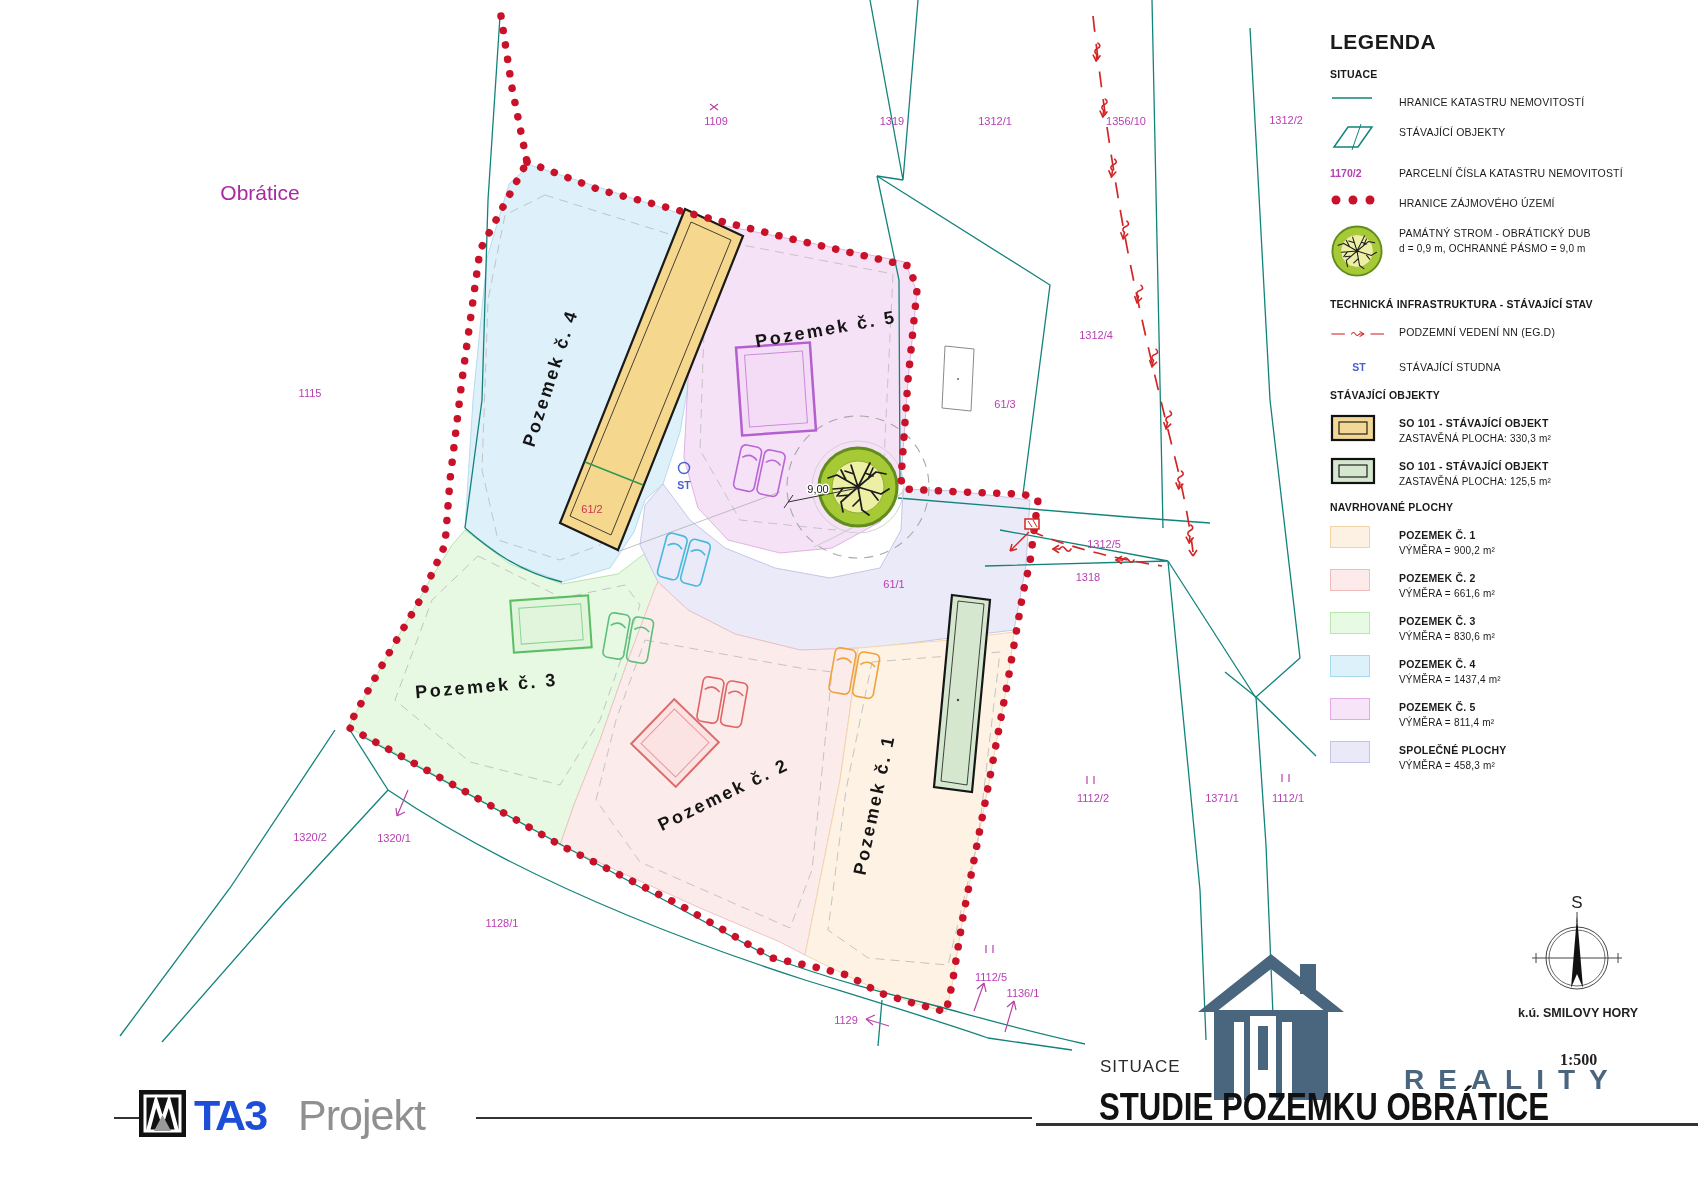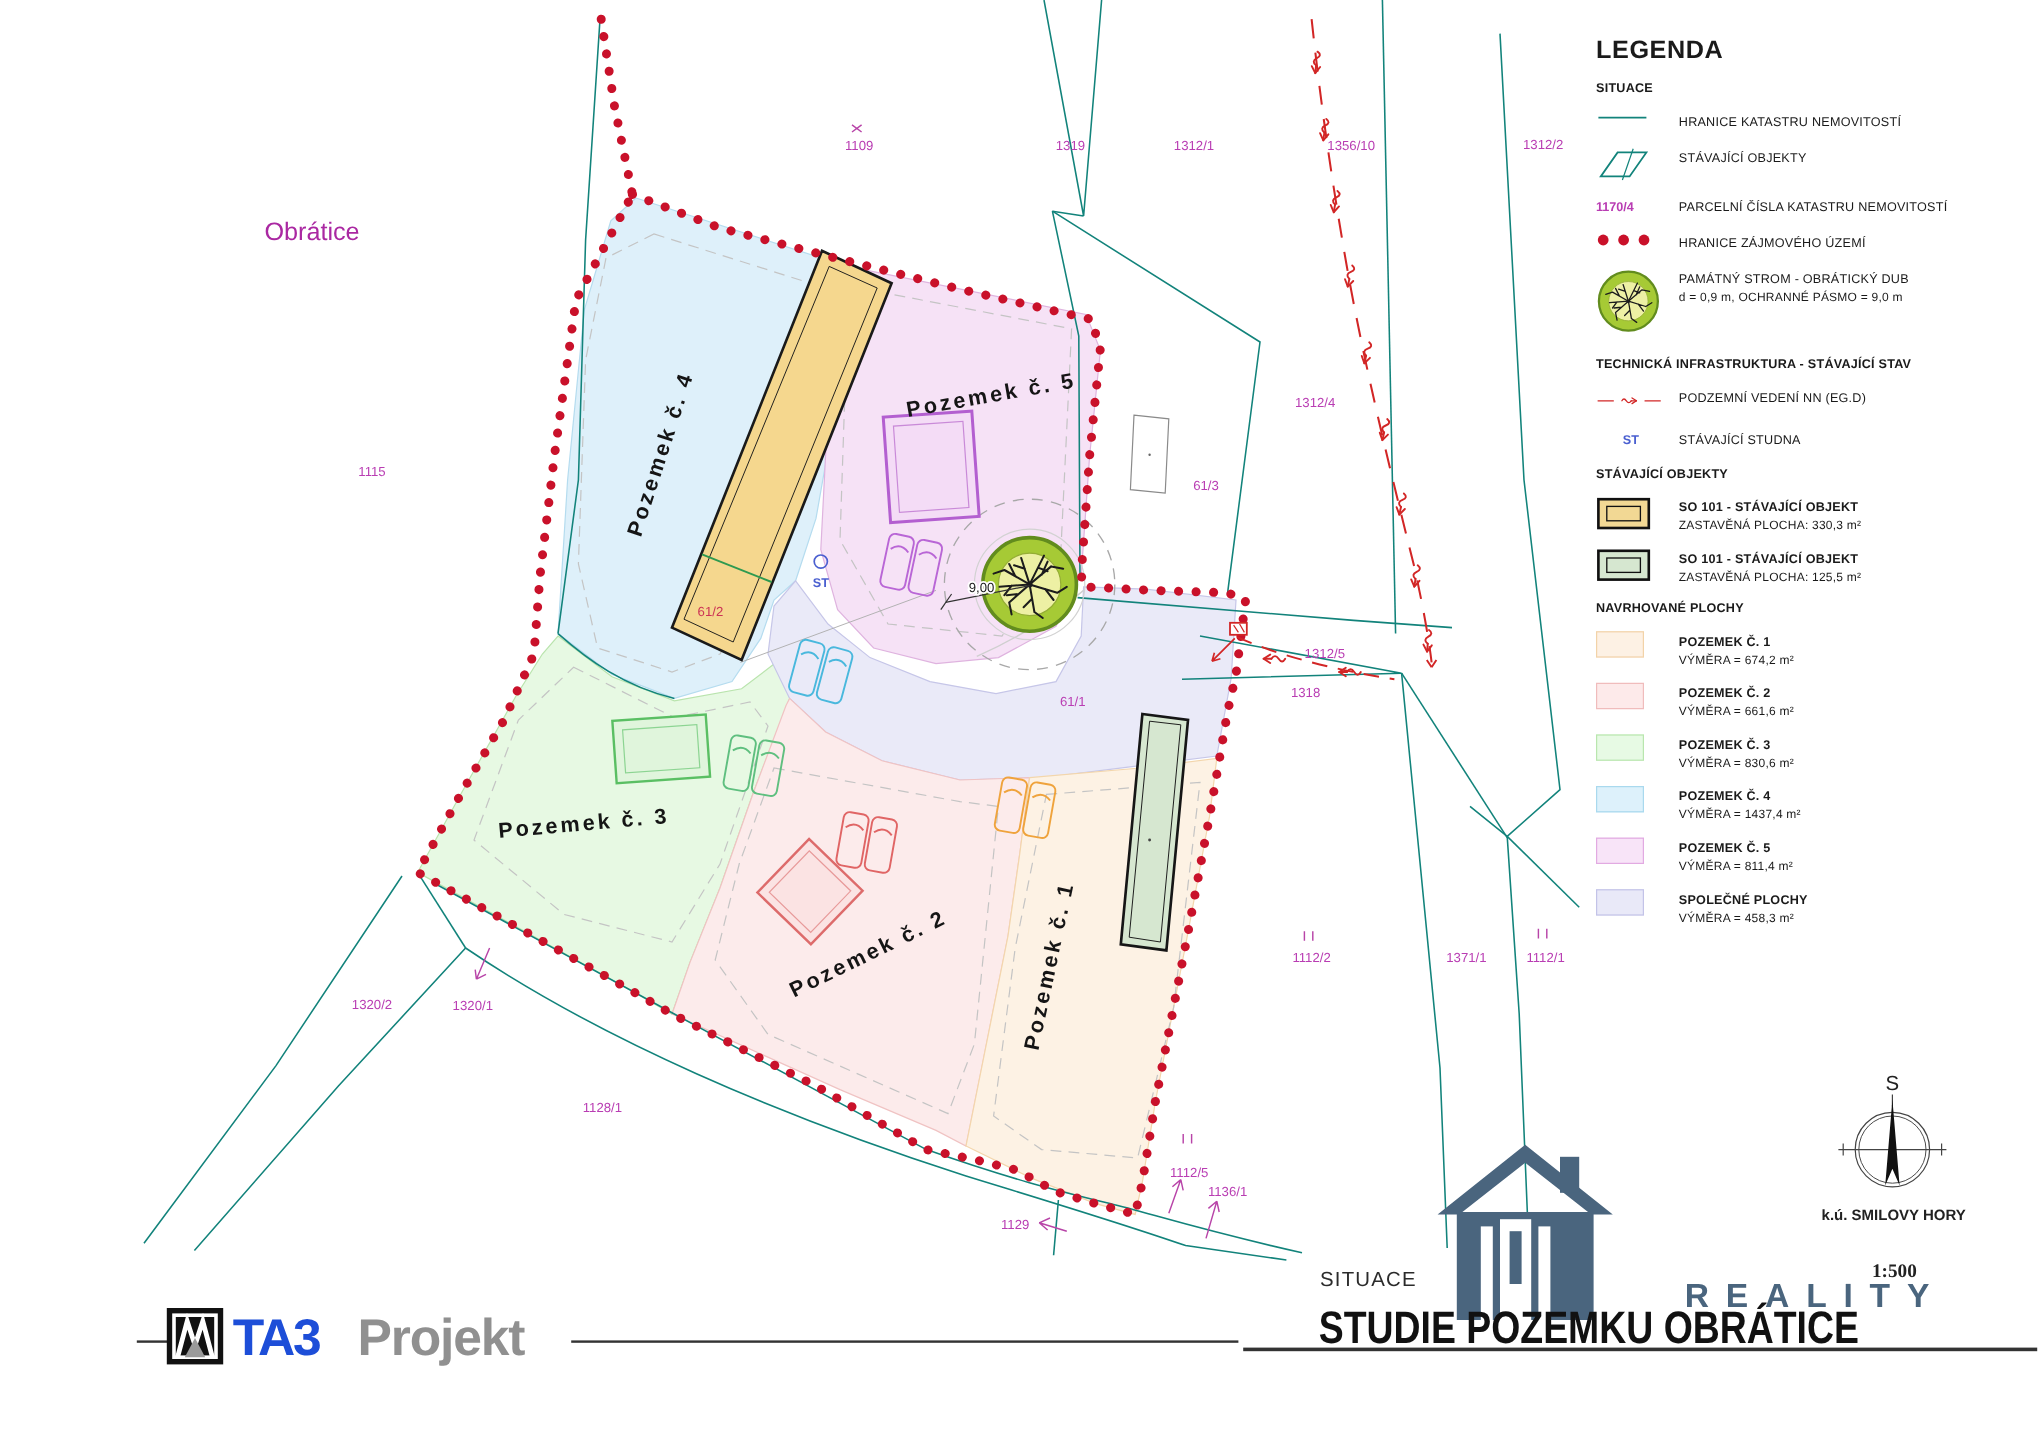--- a/index.html
+++ b/index.html
@@ -30,21 +30,21 @@
   .situace-lbl{position:absolute;left:1100px;top:1057px;font-size:17px;color:#2b2b2b;letter-spacing:1px;}
   .main-title{position:absolute;left:1099px;top:1086px;font-size:38px;font-weight:700;color:#111;
               transform:scaleX(.82);transform-origin:left top;white-space:nowrap;letter-spacing:0px;}
   .scale-lbl{position:absolute;left:1560px;top:1051px;font-size:16px;font-weight:700;color:#222;font-family:Liberation Serif, serif;}
   .ku-lbl{position:absolute;left:1518px;top:1006px;font-size:12.5px;color:#222;white-space:nowrap;font-weight:bold;}
   .rule{position:absolute;background:#333;}
 
   
   .ta3{position:absolute;left:138px;top:1089px;height:60px;}
   .ta3-name{position:absolute;left:56px;top:2px;font-size:43px;font-weight:700;color:#1d4ed8;letter-spacing:-2px;}
-  .ta3-suffix{position:absolute;left:160px;top:2px;font-size:43px;font-weight:700;color:#909090;letter-spacing:-1px;}
+  .ta3-suffix{position:absolute;left:160px;top:2px;font-size:43px;font-weight:400;color:#909090;letter-spacing:-1px;}
   .xpp{position:absolute;left:1180px;top:938px;width:520px;height:175px;}
   .xpp-name{position:absolute;left:178px;top:16px;font-size:90px;font-weight:800;color:#4a657e;letter-spacing:3px;}
   .xpp-tag{position:absolute;left:224px;top:126px;font-size:28px;font-weight:700;color:#4a657e;letter-spacing:14px;}
   .compass{position:absolute;left:1530px;top:878px;}
 </style>
 </head>
 <body>
 
 <div id="canvas">
 
@@ -265,21 +265,21 @@
     <span class="lg-sym">
       <svg width="46" height="28">
         <polygon points="4,24 28,24 42,4 18,4" fill="none" stroke="#12837b" stroke-width="1.5"></polygon>
         <line x1="22" y1="27" x2="31" y2="1" stroke="#12837b" stroke-width="1"></line>
       </svg>
     </span>
     <span class="lg-lab">STÁVAJÍCÍ OBJEKTY</span>
   </div>
 
   <div class="lg-item">
-    <span class="lg-sym lg-symtext">1170/4</span>
+    <span class="lg-sym lg-symtext">1170/2</span>
     <span class="lg-lab">PARCELNÍ ČÍSLA KATASTRU NEMOVITOSTÍ</span>
   </div>
 
   <div class="lg-item">
     <span class="lg-sym">
       <svg width="48" height="12">
         <circle cx="6" cy="6" r="4.5" fill="#c9112a"></circle>
             <circle cx="23" cy="6" r="4.5" fill="#c9112a"></circle>
             <circle cx="40" cy="6" r="4.5" fill="#c9112a"></circle>
       </svg>
@@ -345,21 +345,21 @@
     </span>
   </div>
 
   <div class="lg-head">NAVRHOVANÉ PLOCHY</div>
 
   <div class="lg-item">
     <span class="lg-sym">
           <span class="swatch sw-p1"></span>
         </span>
     <span class="lg-lab lg-b"><span>POZEMEK Č. 1</span>
-      <div class="lg-sub">VÝMĚRA = 674,2 m²</div></span>
+      <div class="lg-sub">VÝMĚRA = 900,2 m²</div></span>
   </div>
   <div class="lg-item">
     <span class="lg-sym">
           <span class="swatch sw-p2"></span>
         </span>
     <span class="lg-lab lg-b"><span>POZEMEK Č. 2</span>
       <div class="lg-sub">VÝMĚRA = 661,6 m²</div></span>
   </div>
   <div class="lg-item">
     <span class="lg-sym">

